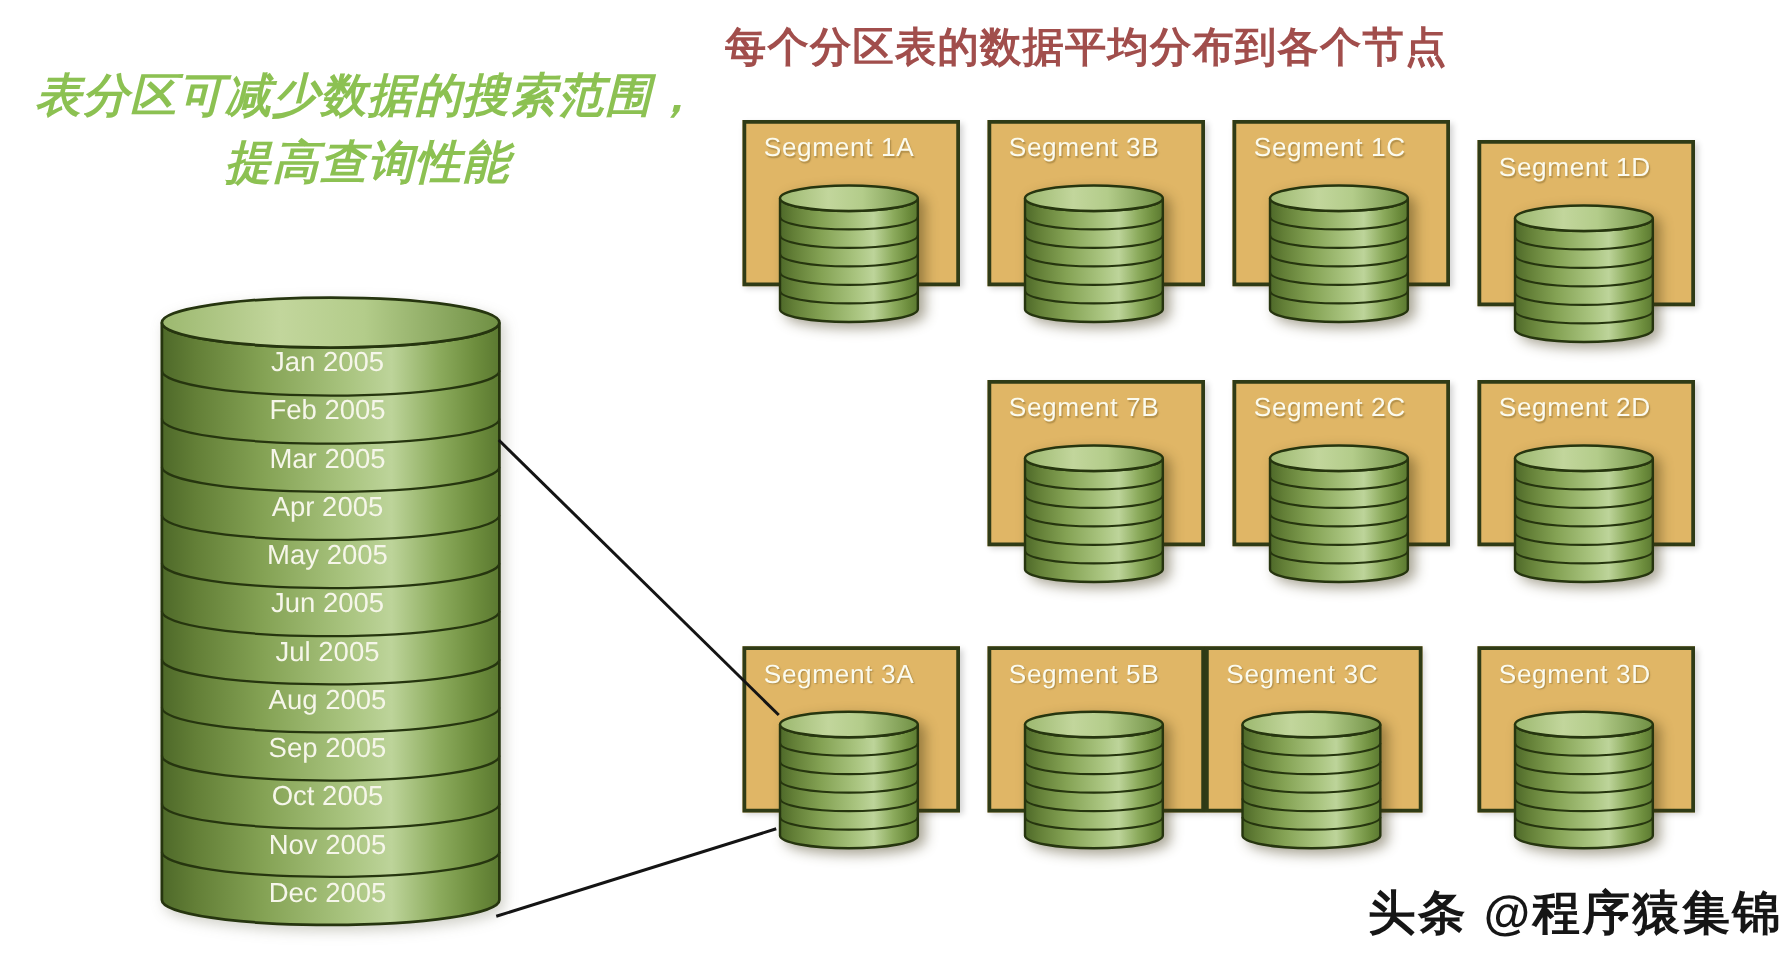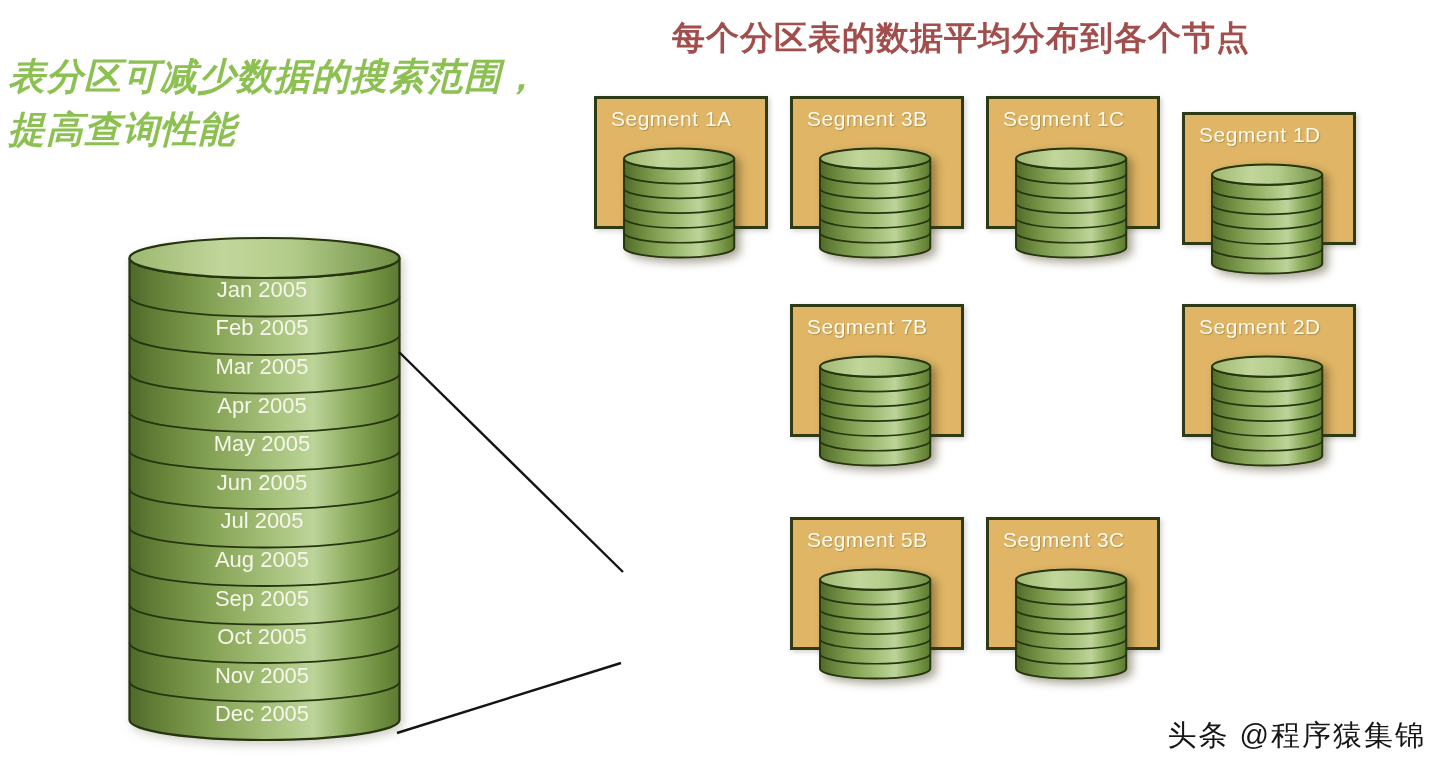--- a/index.html
+++ b/index.html
@@ -3,29 +3,29 @@
 <meta charset="utf-8">
 <style>
   html,body{margin:0;padding:0;background:#ffffff;}
   .canvas{
     position:relative;width:1432px;height:778px;background:#ffffff;overflow:hidden;
     font-family:"Liberation Sans",sans-serif;
   }
   
   .tagline{
     position:absolute;left:8px;top:50px;width:572px;
-    text-align:left;color:#8CC152;
+    text-align:center;color:#8CC152;
     font-weight:bold;font-style:italic;
     font-size:37px;line-height:53px;letter-spacing:1px;
     text-shadow:1px 1px 0 rgba(255,255,255,.6);
   }
   
   .right-title{
     position:absolute;left:580px;top:16px;width:762px;
-    text-align:center;color:#A14E4C;font-weight:bold;
+    text-align:left;color:#A14E4C;font-weight:bold;
     font-size:33px;letter-spacing:1px;
   }
   
   .big-cyl{position:absolute;left:128px;top:236px;filter:drop-shadow(3px 4px 5px rgba(70,70,40,.25));}
   .month-text{font-family:"Liberation Sans",sans-serif;font-size:22px;fill:#F6F6EA;}
   
   .seg{
     position:absolute;width:174px;height:133px;box-sizing:border-box;
     background:#E0B666;border:3px solid #2F3B16;
     box-shadow:2px 2px 5px rgba(0,0,0,.18);
@@ -37,21 +37,21 @@
   }
   .seg-cyl{
     position:absolute;left:20px;top:48px;width:132px;height:118px;
     filter:drop-shadow(5px 4px 5px rgba(60,50,15,.45));
   }
   
   .overlay{position:absolute;left:0;top:0;pointer-events:none;}
   
   .watermark{
     position:absolute;right:6px;bottom:22px;
-    color:#161616;font-weight:normal;font-size:29px;letter-spacing:2px;
+    color:#161616;font-weight:bold;font-size:38px;letter-spacing:2px;
   }
   .hidden-defs{position:absolute;width:0;height:0;}
 </style>
 </head>
 <body>
 
 <div class="canvas">
 
   <svg class="hidden-defs" aria-hidden="true">
     <defs>
@@ -142,35 +142,53 @@
         <use href="#small-cyl"></use>
       </svg>
   </div>
 
   <div class="seg" style="left:790px;top:304px">
     <div class="seg-label">Segment 7B</div>
     <svg class="seg-cyl" viewBox="0 0 136 122">
         <use href="#small-cyl"></use>
       </svg>
   </div>
+  <div class="seg" style="left:986px;top:304px">
+    <div class="seg-label">Segment 2C</div>
+    <svg class="seg-cyl" viewBox="0 0 136 122">
+        <use href="#small-cyl"></use>
+      </svg>
+  </div>
   <div class="seg" style="left:1182px;top:304px">
     <div class="seg-label">Segment 2D</div>
     <svg class="seg-cyl" viewBox="0 0 136 122">
         <use href="#small-cyl"></use>
       </svg>
   </div>
 
+  <div class="seg" style="left:594px;top:517px">
+    <div class="seg-label">Segment 3A</div>
+    <svg class="seg-cyl" viewBox="0 0 136 122">
+        <use href="#small-cyl"></use>
+      </svg>
+  </div>
   <div class="seg" style="left:790px;top:517px">
     <div class="seg-label">Segment 5B</div>
     <svg class="seg-cyl" viewBox="0 0 136 122">
         <use href="#small-cyl"></use>
       </svg>
   </div>
-  <div class="seg" style="left:986px;top:517px">
+  <div class="seg" style="left:964px;top:517px">
     <div class="seg-label">Segment 3C</div>
+    <svg class="seg-cyl" viewBox="0 0 136 122">
+        <use href="#small-cyl"></use>
+      </svg>
+  </div>
+  <div class="seg" style="left:1182px;top:517px">
+    <div class="seg-label">Segment 3D</div>
     <svg class="seg-cyl" viewBox="0 0 136 122">
         <use href="#small-cyl"></use>
       </svg>
   </div>
 
   <svg class="overlay" width="1432" height="778" viewBox="0 0 1432 778">
     <line x1="399" y1="352" x2="623" y2="572" stroke="#141414" stroke-width="2.4"></line>
     <line x1="397" y1="733" x2="621" y2="663" stroke="#141414" stroke-width="2.4"></line>
   </svg>
 

